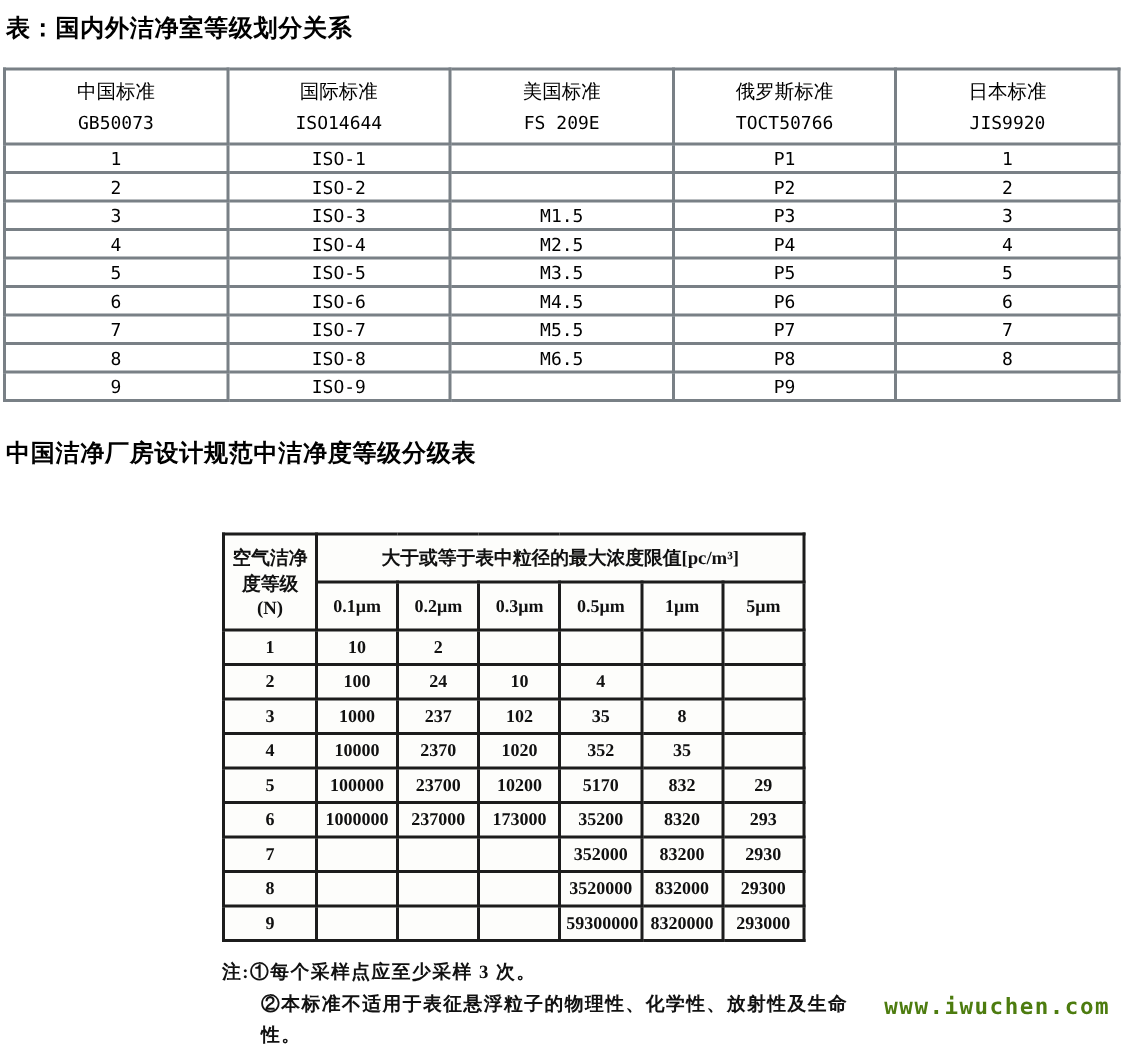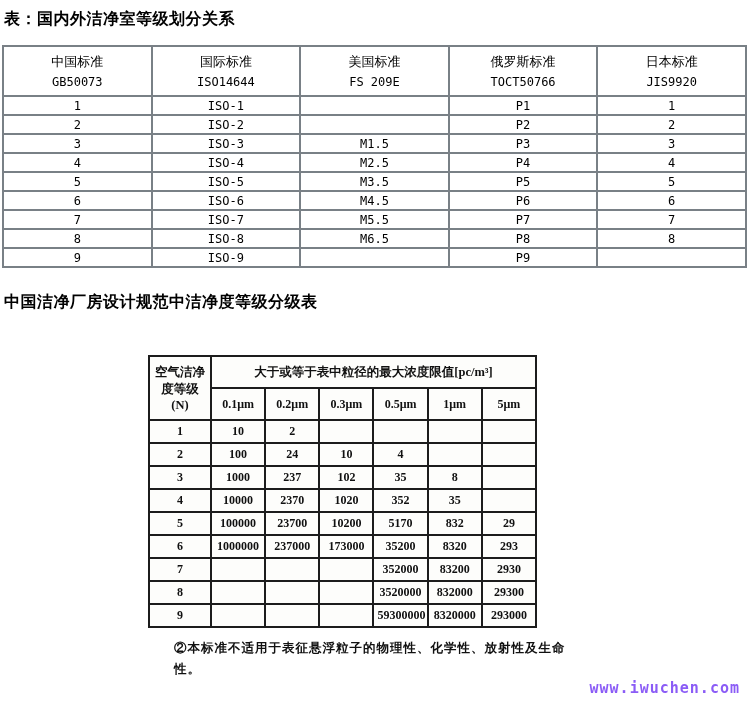--- a/index.html
+++ b/index.html
@@ -66,26 +66,26 @@
   }
   table.clean-table col.c1 { width: 62px; }
   tr.span-row th { height: 32px; font-size: 12.5px; }
   tr.size-row th { height: 32px; }
   table.clean-table tbody td, table.clean-table tbody th { height: 23px; }
   .notes { margin-top: 10px; font-size: 12.5px; line-height: 21px; letter-spacing: 1px; }
   .notes .note-cont { padding-left: 26px; }
   
   .watermark {
     position: absolute;
-    right: 9px; bottom: 4px;
+    right: 9px; bottom: 21px;
     font-family: "DejaVu Sans Mono", monospace;
     font-weight: bold;
     font-size: 15px;
     letter-spacing: 1px;
-    color: #8b5cf6;
+    color: #4d7c0f;
     text-decoration: none;
   }
 </style>
 </head>
 <body>
 
 <div>
 
   <h2 class="sec-title">表：国内外洁净室等级划分关系</h2>
 
@@ -288,19 +288,20 @@
             <td></td>
             <td></td>
             <td>59300000</td>
             <td>8320000</td>
             <td>293000</td>
           </tr>
         </tbody>
     </table>
 
     <div class="notes" id="notes">
+        <div class="note-first">注:①每个采样点应至少采样 3 次。</div>
         <div class="note-cont">②本标准不适用于表征悬浮粒子的物理性、化学性、放射性及生命性。</div>
       </div>
   </div>
 
   <a class="watermark">www.iwuchen.com</a>
 
 </div>
 
 </body></html>

